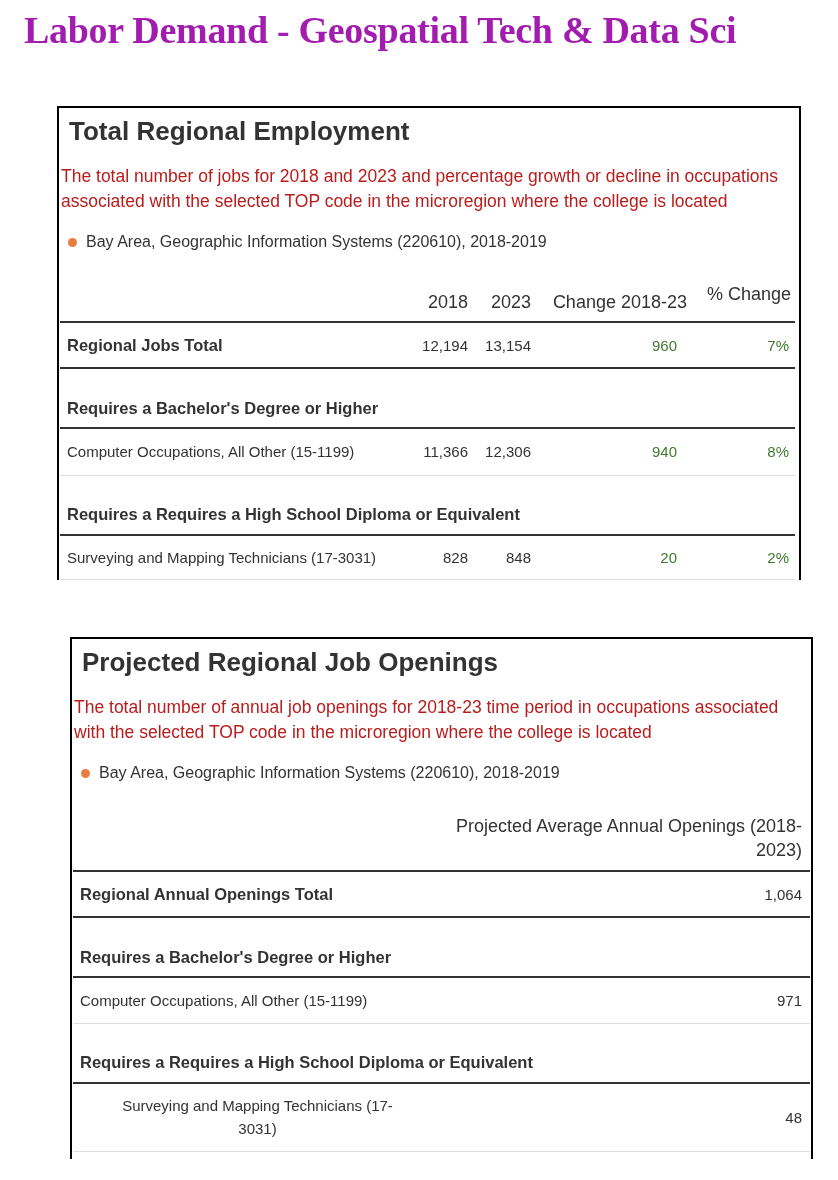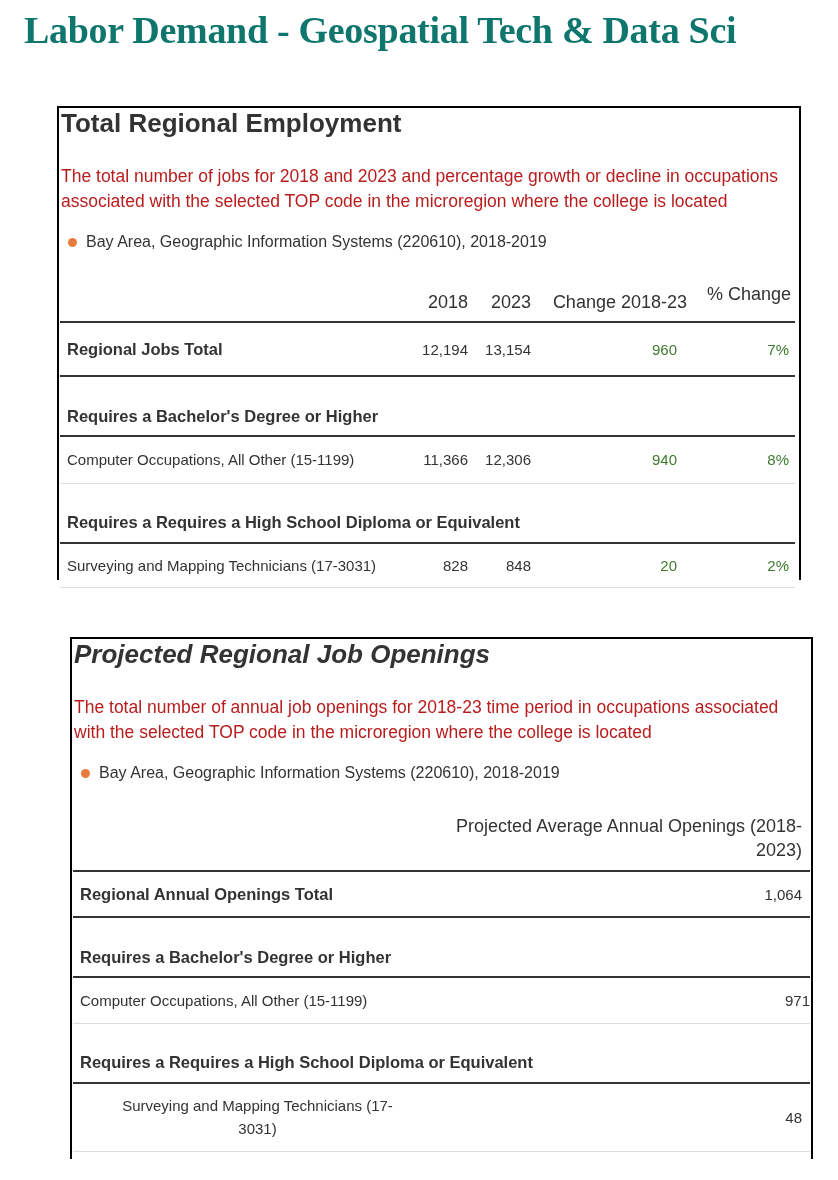--- a/index.html
+++ b/index.html
@@ -1,31 +1,31 @@
 <!DOCTYPE html>
 <html><head>
 <meta charset="utf-8">
 <style>
   html, body { margin: 0; padding: 0; background: #ffffff; }
   body { width: 838px; height: 1180px; position: relative; overflow: hidden; }
   .page-title {
     position: absolute; left: 24px; top: 6px;
     font-family: "Liberation Serif", serif; font-weight: bold;
-    font-size: 38px; color: #0f766e; letter-spacing: -0.3px; line-height: 48px;
+    font-size: 38px; color: #a21caf; letter-spacing: -0.3px; line-height: 48px;
     white-space: nowrap;
   }
   .panel {
     position: absolute; box-sizing: border-box;
     border-top: 2.5px solid #000; border-left: 2.5px solid #000; border-right: 2.5px solid #000;
     font-family: "Liberation Sans", sans-serif; color: #333;
   }
   .panel1 { left: 57px; top: 106px; width: 744px; height: 474px; }
   .panel2 { left: 70px; top: 637px; width: 743px; height: 522px; }
   .panel h2 {
-    margin: 0; padding: 0 0 0 2px; font-size: 26px; font-weight: bold; color: #333;
+    margin: 8px; padding: 0 0 0 2px; font-size: 26px; font-weight: bold; color: #333;
     line-height: 30px; position: absolute; top: 0; left: 0;
   }
   .panel .desc {
     position: absolute; left: 2px; font-size: 17.5px; line-height: 24.5px; color: #b91c1c;
   }
   .panel .legend {
     position: absolute; left: 9px; font-size: 16px; color: #333; display: flex; align-items: center;
   }
   .dot { width: 9px; height: 9px; border-radius: 50%; background: #e87c3e; margin-right: 9px; display: inline-block; }
   table { position: absolute; border-collapse: collapse; font-family: "Liberation Sans", sans-serif; }
@@ -62,21 +62,21 @@
         <col style="width:108px">
     </colgroup>
     <tbody>
         <tr class="rule-dark" style="height:39px;">
       <th></th>
       <th class="num" style="padding-bottom:8px;">2018</th>
       <th class="num" style="padding-bottom:8px;">2023</th>
       <th class="num" style="padding-bottom:8px;">Change 2018-23</th>
       <th class="num" style="padding-bottom:16px; padding-right:4px;">% Change</th>
     </tr>
-    <tr class="rule-dark" style="height:54px;">
+    <tr class="rule-dark" style="height:46px;">
       <td class="bold" style="padding-left:7px;">Regional Jobs Total</td>
       <td class="num">12,194</td>
       <td class="num">13,154</td>
       <td class="num green" style="padding-right:10px;">960</td>
       <td class="num green" style="padding-right:6px;">7%</td>
     </tr>
     <tr class="rule-dark" style="height:60px;">
       <td colspan="5" class="bold" style="padding-left:7px; padding-top:20px;">Requires a Bachelor's Degree or Higher</td>
     </tr>
     <tr class="rule-light" style="height:47px;">
@@ -94,21 +94,21 @@
       <td class="num">828</td>
       <td class="num">848</td>
       <td class="num green" style="padding-right:10px;">20</td>
       <td class="num green" style="padding-right:6px;">2%</td>
     </tr>
   </tbody>
     </table>
 </section>
 
 <section class="panel panel2">
-  <h2 style="top:0px;font-style:italic;">Projected Regional Job Openings</h2>
+  <h2 style="top:0px;">Projected Regional Job Openings</h2>
   <div class="desc" style="top:56px;">
     <div>The total number of annual job openings for 2018-23 time period in occupations associated</div>
     <div>with the selected TOP code in the microregion where the college is located</div>
   </div>
   <div class="legend" style="top:125px;">
     <span class="dot"></span>
     <span>Bay Area, Geographic Information Systems (220610), 2018-2019</span>
   </div>
 
   <table style="left:1px; top:168px; width:737px;">
@@ -126,21 +126,21 @@
     </tr>
     <tr class="rule-dark" style="height:46px;">
       <td class="bold" style="padding-left:7px;">Regional Annual Openings Total</td>
       <td class="num" style="padding-right:8px;">1,064</td>
     </tr>
     <tr class="rule-dark" style="height:60px;">
       <td colspan="2" class="bold" style="padding-left:7px; padding-top:20px;">Requires a Bachelor's Degree or Higher</td>
     </tr>
     <tr class="rule-light" style="height:46px;">
       <td style="padding-left:7px;">Computer Occupations, All Other (15-1199)</td>
-      <td class="num" style="">971</td>
+      <td class="num" style="padding-right:8px;">971</td>
     </tr>
     <tr class="rule-dark" style="height:60px;">
       <td colspan="2" class="bold" style="padding-left:7px; padding-top:20px;">Requires a Requires a High School Diploma or Equivalent</td>
     </tr>
     <tr class="rule-light" style="height:68px;">
       <td style="padding-left:9px; line-height:23px;text-align:center;">
         <div>Surveying and Mapping Technicians (17-</div>
         <div>3031)</div>
       </td>
       <td class="num" style="padding-right:8px;">48</td>

